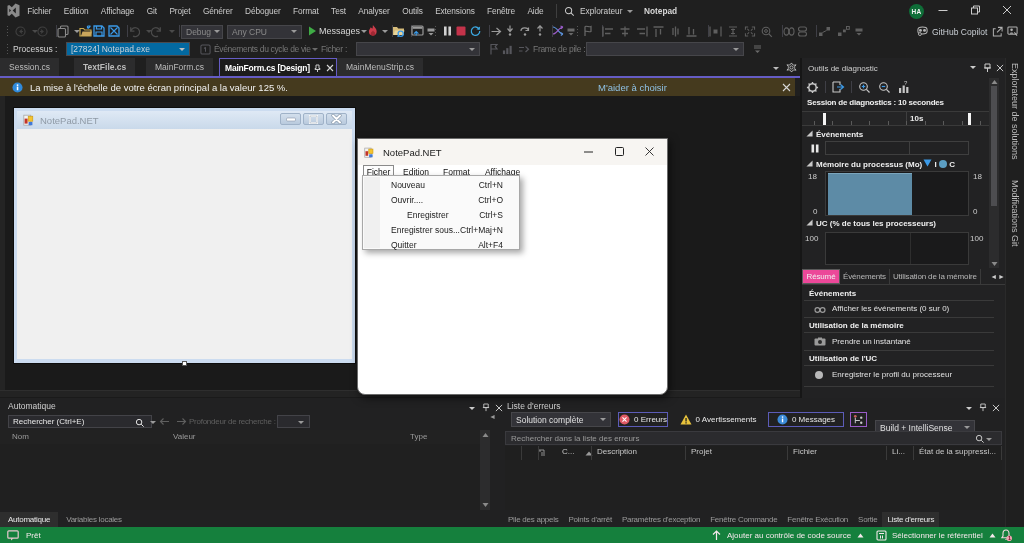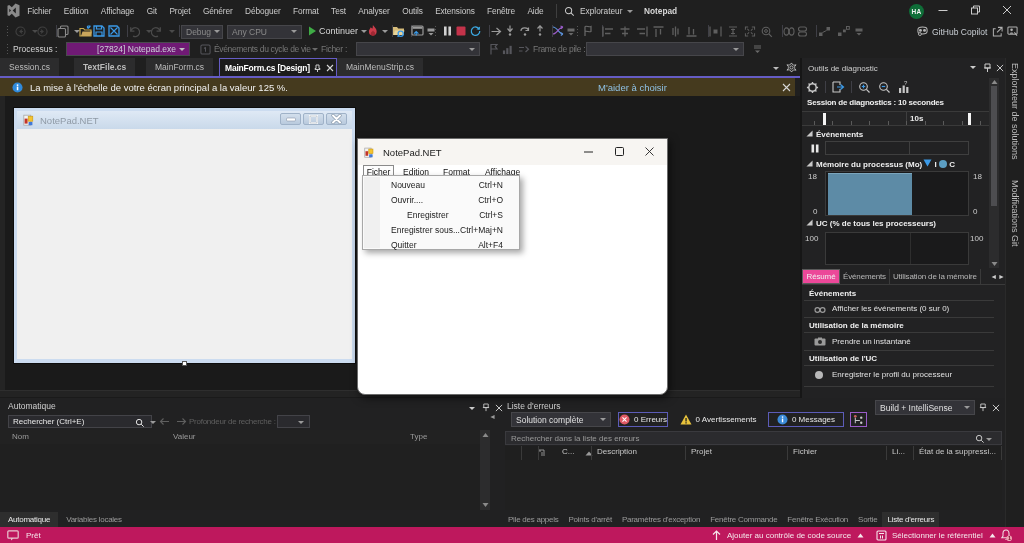--- a/index.html
+++ b/index.html
@@ -75,21 +75,21 @@
 .darkbox { background:#2a2a2e; border:1px solid #434348; }
 .bottabs { position:absolute; left:0; bottom:0; height:16px; display:flex; font-size:8px; color:#9a9a9a; }
 .bottabs { align-items:center; } .bottabs div { padding:3px 5px; letter-spacing:-0.25px; }
 .bottabs .active { background:#2e2e2e; color:#e8e8e8; }
 
 
 #rightstrip { left:1005px; top:58px; width:19px; height:469px; background:#1f1f1f; border-left:1px solid #2a2a2a; }
 .vtext { position:absolute; writing-mode:vertical-rl; font-size:9px; color:#bdbdbd; left:4px; }
 
 
-#statusbar { left:0; top:527px; width:1024px; height:16px; background:#be185d; color:#f0dde2; font-size:8px; display:flex; align-items:center; }
+#statusbar { left:0; top:527px; width:1024px; height:16px; background:#15803d; color:#f0dde2; font-size:8px; display:flex; align-items:center; }
 
 .grip { position:absolute; width:4px; height:12px; background-image:radial-gradient(circle, #555 35%, transparent 36%); background-size:3px 3px; }
 </style>
 </head>
 <body>
 
 <div id="menubar" class="abs">
   <svg id="vslogo" class="abs" width="13" height="15" viewBox="0 0 13 15">
       <path fill-rule="evenodd" d="M8.5 0.5 L12.5 2.3 V12.7 L8.5 14.5 L4.8 10.8 L2.2 13 L0.5 12.2 V2.8 L2.2 2 L4.8 4.2 Z M2.3 9.3 V5.7 L4 7.5 Z M8.8 10.4 L5.7 7.5 L8.8 4.6 Z" fill="#8a8a8a"></path>
     </svg>
@@ -178,21 +178,21 @@
       <path d="M10 1 L10 5 L6 5" fill="none" stroke="#4a4a4a" stroke-width="1.4"></path>
       <path d="M9.8 4.6 A4.8 4.8 0 1 0 7.5 10.4" fill="none" stroke="#4a4a4a" stroke-width="1.4"></path>
     </svg>
 <span class="caret abs" style="left:166px;top:8px;border-top-color:#4a4a4a;"></span>
 <div class="tsep abs" style="left:175px;top:3px;"></div>
 <div class="ddbox abs" style="left:181px;top:2.5px;width:42px;">Debug<span class="caret"></span></div>
 <div class="ddbox abs" style="left:227px;top:2.5px;width:75px;">Any CPU<span class="caret"></span></div>
 <svg class="abs" style="left:308px;top:4px;" width="9" height="10" viewBox="0 0 9 10">
       <path d="M1 0.5 L8 5 L1 9.5 z" fill="#3fab45"></path>
     </svg>
-<span class="abs" style="left:319px;top:4px;color:#d8d8d8;font-size:9px;">Continuer</span>
+<span class="abs" style="left:319px;top:4px;color:#d8d8d8;font-size:9px;">Messages</span>
 <span class="caret abs" style="left:358px;top:8px;"></span>
 <svg class="abs" style="left:368px;top:2px;" width="10" height="13" viewBox="0 0 11 13">
       <path d="M5.5 0.5 C6.5 2.5 9.5 4 9.5 7.5 A4.2 4.2 0 0 1 1 7.5 C1 5.5 2.5 4.5 3 3 C3.8 4 4.5 4.5 5 4 C5.5 3.5 5 1.5 5.5 0.5 z" fill="#cc3c4a"></path>
       <path d="M5.5 12.5 A2.5 2.5 0 0 1 3 10 C3 8.5 4.5 8 5.5 6.5 C6.5 8 8 8.5 8 10 A2.5 2.5 0 0 1 5.5 12.5 z" fill="#a02834"></path>
     </svg>
 <span class="caret abs" style="left:379px;top:8px;"></span>
 <div class="tsep abs" style="left:388px;top:3px;"></div>
 <svg class="abs" style="left:392px;top:3px;" width="13" height="13" viewBox="0 0 13 13">
       <path d="M1 2 h4 l1.2 1.5 H12 V10 H1 z" fill="#d6bc7a"></path>
       <path d="M1.5 10 L3 5.5 H12.5 L11 10 z" fill="#e8d49a"></path>
@@ -324,21 +324,21 @@
       <rect x="1" y="1" width="10" height="8" rx="1" fill="none" stroke="#b0b0b0" stroke-width="1.1"></rect>
       <circle cx="5" cy="4.2" r="1.4" fill="#b0b0b0"></circle>
       <path d="M3 8.5 C3 6.8 7 6.8 7 8.5" fill="#b0b0b0"></path>
       <path d="M8 7 l3 3.5" stroke="#b0b0b0" stroke-width="1.2"></path>
     </svg>
 </div>
 
 <div id="debugbar" class="abs">
 <div class="grip" style="left:6px; top:3px;"></div>
 <span class="abs" style="left:13px;top:4px;color:#d4d4d4;">Processus :</span>
-<div class="ddbox abs" style="left:66px;top:2px;width:124px;height:14px;color:#ccd2d9;background:#701a75;border-color:#4a4a4e;justify-content:flex-end;">[27824] Notepad.exe<span class="caret" style="border-top-color:#c0c0c0;"></span></div>
+<div class="ddbox abs" style="left:66px;top:2px;width:124px;height:14px;color:#ccd2d9;background:#0369a1;border-color:#4a4a4e;">[27824] Notepad.exe<span class="caret" style="border-top-color:#c0c0c0;"></span></div>
 <svg class="abs" style="left:200px;top:4px;" width="11" height="11" viewBox="0 0 12 12">
       <rect x="1" y="1" width="10" height="10" rx="1.5" fill="none" stroke="#56565c" stroke-width="1.1"></rect>
       <path d="M6 3.5 V8.5 M4.5 5 L6 3.5" fill="none" stroke="#56565c" stroke-width="1.1"></path>
     </svg>
 <span class="abs dim" style="left:214px;top:4px;letter-spacing:-0.35px;">Événements du cycle de vie</span>
 <span class="caret abs" style="left:309px;top:8px;border-top-color:#6a6a6a;"></span>
 <span class="abs dim" style="left:321px;top:4px;letter-spacing:-0.3px;">Ficher :</span>
 <div class="ddbox abs" style="left:356px;top:2px;width:124px;height:14px;">
       <span></span>
       <span class="caret"></span>
@@ -521,21 +521,21 @@
       <span style="margin-left:4px; color:#e8e8e8;">0 Messages</span>
     </div>
     <div class="row abs" style="left:353px;top:14px;border:1px solid #9a5cc8;height:15px;width:17px;justify-content:center;">
       <svg width="11" height="11" viewBox="0 0 12 12">
           <circle cx="2.5" cy="2.5" r="1.5" fill="#c85c5c"></circle>
           <path d="M2.5 4 V10 M2.5 7 h5" stroke="#c8c8c8" stroke-width="1.1" fill="none"></path>
           <circle cx="9" cy="4" r="1.3" fill="#c8c8c8"></circle>
           <circle cx="9" cy="9.5" r="1.3" fill="#c8c8c8"></circle>
         </svg>
     </div>
-    <div class="abs ddbox" style="left:378px;top:2px;width:100px;height:15px;color:#e0e0e0;text-align:right;">Build + IntelliSense<span class="caret"></span></div>
+    <div class="abs ddbox" style="left:378px;top:22px;width:100px;height:15px;color:#e0e0e0;text-align:right;">Build + IntelliSense<span class="caret"></span></div>
     <div class="abs" style="left:8px; top:33px; width:497px; height:14px; background:#2b2b2e; border:1px solid #3a3a3e; color:#9a9a9a; display:flex; align-items:center; padding:0 5px;">Rechercher dans la liste des erreurs
       <svg class="abs" style="right:16px; top:2px;" width="10" height="10" viewBox="0 0 11 11">
           <circle cx="4.5" cy="4.5" r="3" fill="none" stroke="#c8c8c8" stroke-width="1.1"></circle>
           <line x1="6.8" y1="6.8" x2="9.5" y2="9.5" stroke="#c8c8c8" stroke-width="1.1"></line>
         </svg>
       <span class="caret" style="position:absolute; right:6px; top:6px;"></span>
     </div>
     <div class="abs" style="left:8px; top:48px; width:497px; height:14px; background:#1f1f1f; color:#c8c8c8;">
       <svg class="abs" style="left:33px; top:3px;" width="8" height="8" viewBox="0 0 8 8">
           <path d="M1 1 h5 M6 1 L6 7 M4 3 v4 M2 1 v2" stroke="#9a9a9a" stroke-width="0.9" fill="none"></path>

